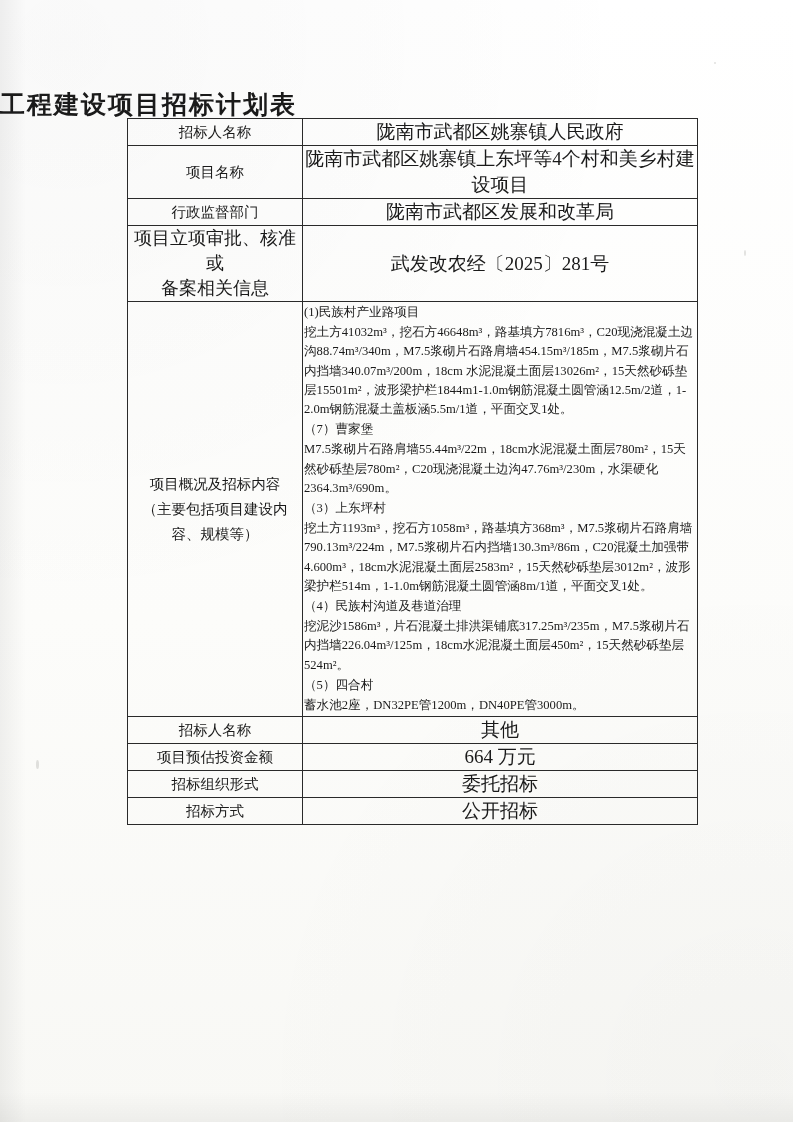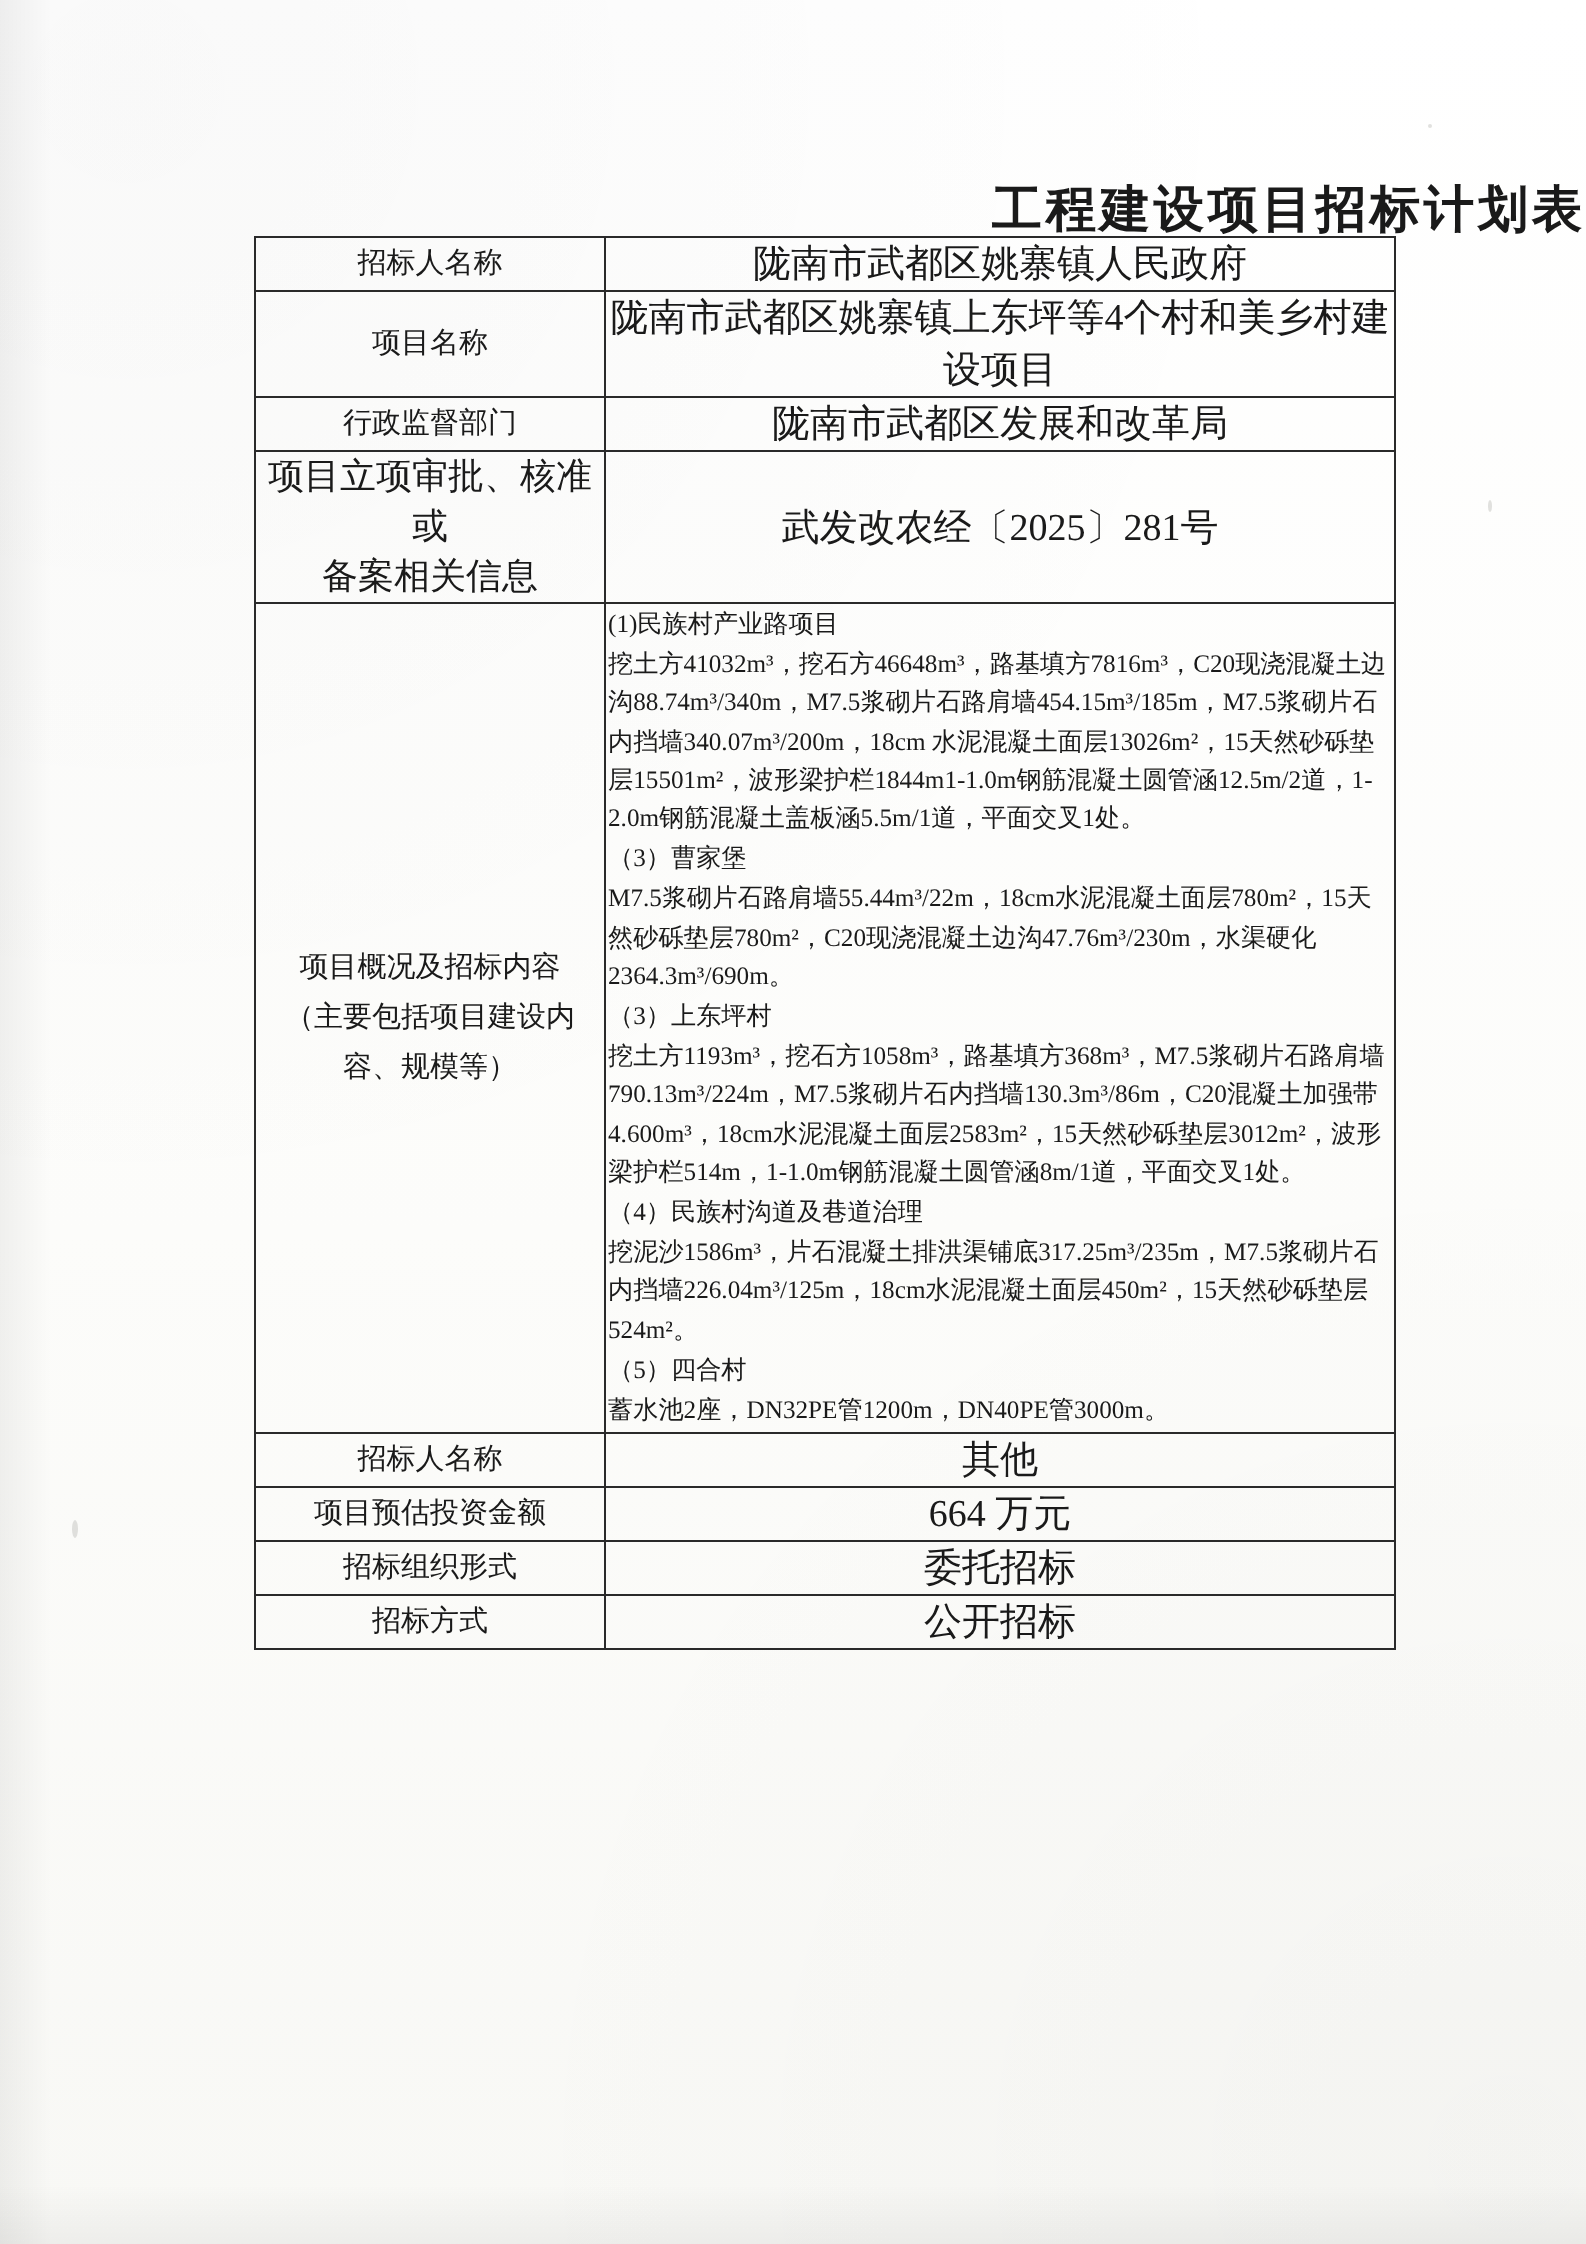--- a/index.html
+++ b/index.html
@@ -32,21 +32,21 @@
   }
   .content {
     position: absolute;
     inset: 0;
   }
   .doc-title {
     position: absolute;
     top: 88px;
     left: 0;
     width: 793px;
-    text-align: right;
+    text-align: left;
     font-size: 25px;
     font-weight: bold;
     letter-spacing: 2px;
     font-family: "Liberation Serif", "DejaVu Serif", serif;
   }
   table.main {
     position: absolute;
     top: 118px;
     left: 127px;
     width: 570px;
@@ -157,21 +157,21 @@
 
       <tr>
         <td class="label">
           <span class="lbl-line">项目概况及招标内容</span>
           <span class="lbl-line">（主要包括项目建设内</span>
           <span class="lbl-line">容、规模等）</span>
         </td>
         <td class="desc">
           <p class="p">(1)民族村产业路项目</p>
           <p class="p ind">挖土方41032m³，挖石方46648m³，路基填方7816m³，C20现浇混凝土边沟88.74m³/340m，M7.5浆砌片石路肩墙454.15m³/185m，M7.5浆砌片石内挡墙340.07m³/200m，18cm 水泥混凝土面层13026m²，15天然砂砾垫层15501m²，波形梁护栏1844m1-1.0m钢筋混凝土圆管涵12.5m/2道，1-2.0m钢筋混凝土盖板涵5.5m/1道，平面交叉1处。</p>
-          <p class="p">（3）曹家堡</p>
+          <p class="p">（7）曹家堡</p>
           <p class="p ind">M7.5浆砌片石路肩墙55.44m³/22m，18cm水泥混凝土面层780m²，15天然砂砾垫层780m²，C20现浇混凝土边沟47.76m³/230m，水渠硬化 2364.3m³/690m。</p>
           <p class="p">（3）上东坪村</p>
           <p class="p ind">挖土方1193m³，挖石方1058m³，路基填方368m³，M7.5浆砌片石路肩墙790.13m³/224m，M7.5浆砌片石内挡墙130.3m³/86m，C20混凝土加强带4.600m³，18cm水泥混凝土面层2583m²，15天然砂砾垫层3012m²，波形梁护栏514m，1-1.0m钢筋混凝土圆管涵8m/1道，平面交叉1处。</p>
           <p class="p">（4）民族村沟道及巷道治理</p>
           <p class="p ind">挖泥沙1586m³，片石混凝土排洪渠铺底317.25m³/235m，M7.5浆砌片石内挡墙226.04m³/125m，18cm水泥混凝土面层450m²，15天然砂砾垫层524m²。</p>
           <p class="p">（5）四合村</p>
           <p class="p ind">蓄水池2座，DN32PE管1200m，DN40PE管3000m。</p>
         </td>
       </tr>
 

